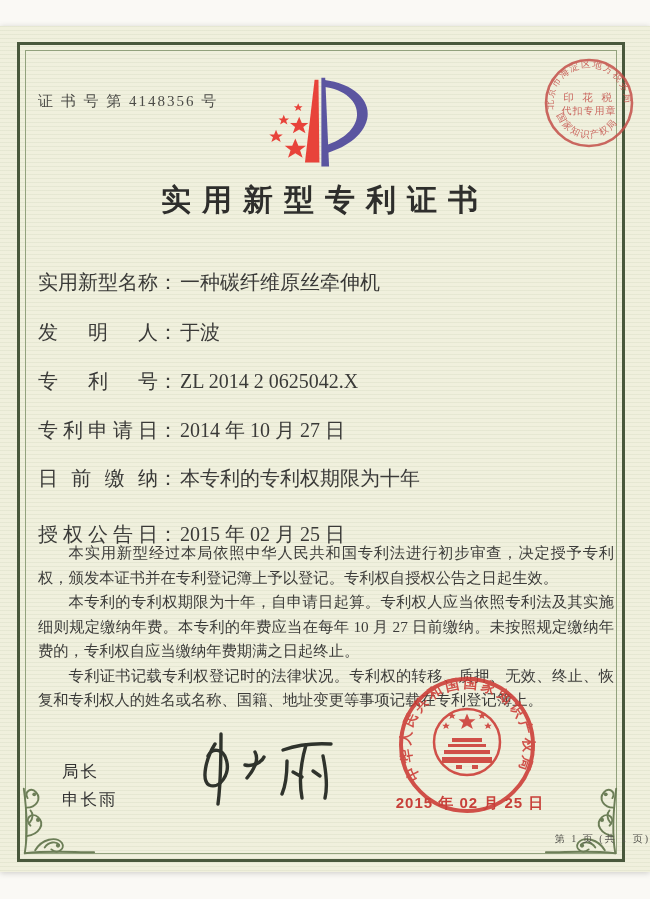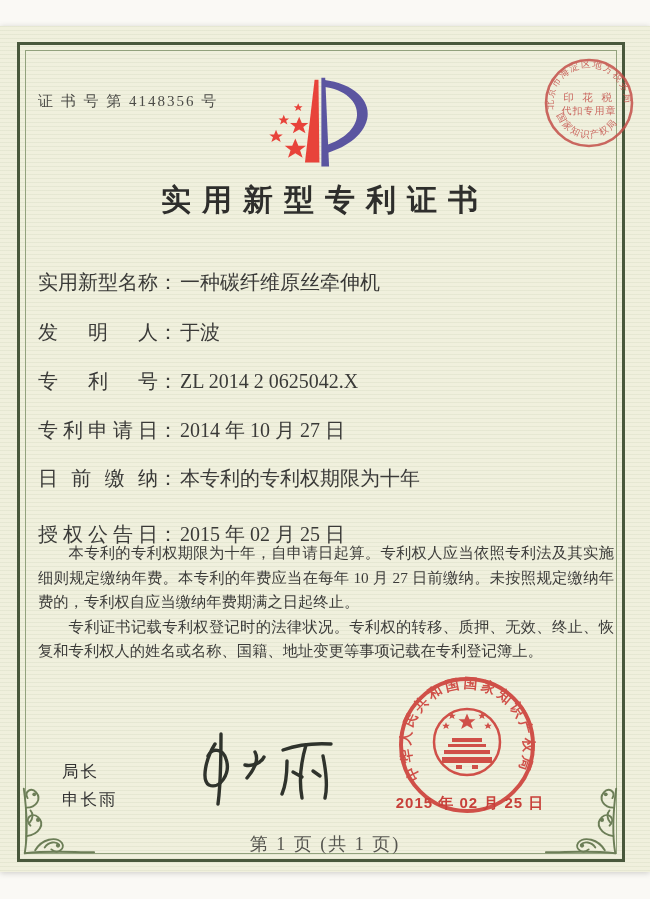--- a/index.html
+++ b/index.html
@@ -25,22 +25,22 @@
   .row0{top:243px;} .row1{top:293px;} .row2{top:342px;}
   .row3{top:391px;font-family:Liberation Serif, serif;} .row4{top:439px;} .row5{top:495px;}
   .body-text{position:absolute;left:38px;top:515px;width:576px;color:#3c3c3a;}
   .body-text p{margin:0;font-size:15.3px;line-height:24.5px;text-indent:2em;text-align:justify;}
   .director{position:absolute;left:62px;top:732px;font-size:16.5px;color:#333;letter-spacing:2px;line-height:28px;}
   .signature{position:absolute;left:185px;top:702px;width:175px;height:90px;}
   .office-seal{position:absolute;left:396px;top:648px;width:142px;height:142px;opacity:0.88;}
   .seal-date{position:absolute;left:386px;top:768px;width:168px;text-align:center;
              font-size:15px;font-weight:600;color:#c8403a;letter-spacing:1px;}
   .tax-seal{position:absolute;left:542px;top:30px;width:94px;height:94px;opacity:0.85;}
-  .page-footer{position:absolute;left:0;top:806px;width:650px;text-align:center;
-               font-size:18px;letter-spacing:2px;color:#55554f;}
+  .page-footer{position:absolute;left:0;top:806px;width:650px;text-align:right;
+               font-size:10px;letter-spacing:2px;color:#55554f;}
   .ornament{position:absolute;width:76px;height:76px;}
   .ornament-left{left:20px;top:755px;}
   .ornament-right{left:544px;top:755px;transform:scaleX(-1);}
   .sans{font-family:"Liberation Sans","DejaVu Sans",sans-serif;}
 </style>
 </head>
 <body>
 
 <div class="stage">
   <div class="paper">
@@ -113,20 +113,21 @@
       </div>
       <div class="field-row row4">
         <span class="field-label">日前缴纳</span><span class="field-colon">：</span><span class="field-value">本专利的专利权期限为十年</span>
       </div>
       <div class="field-row row5">
         <span class="field-label">授权公告日</span><span class="field-colon">：</span><span class="field-value">2015 年 02 月 25 日</span>
       </div>
     </div>
 
     <div class="body-text">
+      <p>本实用新型经过本局依照中华人民共和国专利法进行初步审查，决定授予专利权，颁发本证书并在专利登记簿上予以登记。专利权自授权公告之日起生效。</p>
       <p>本专利的专利权期限为十年，自申请日起算。专利权人应当依照专利法及其实施细则规定缴纳年费。本专利的年费应当在每年 10 月 27 日前缴纳。未按照规定缴纳年费的，专利权自应当缴纳年费期满之日起终止。</p>
       <p>专利证书记载专利权登记时的法律状况。专利权的转移、质押、无效、终止、恢复和专利权人的姓名或名称、国籍、地址变更等事项记载在专利登记簿上。</p>
     </div>
 
     <div class="director">
       <div>局长</div>
       <div>申长雨</div>
     </div>
 
     <svg class="signature" viewBox="0 0 175 90">

